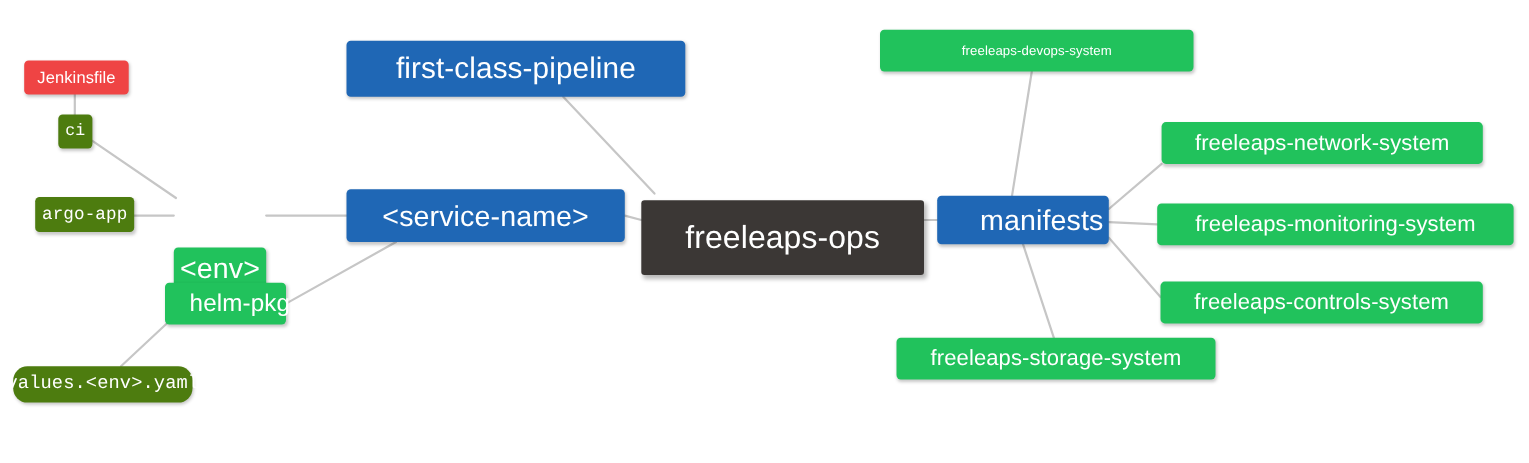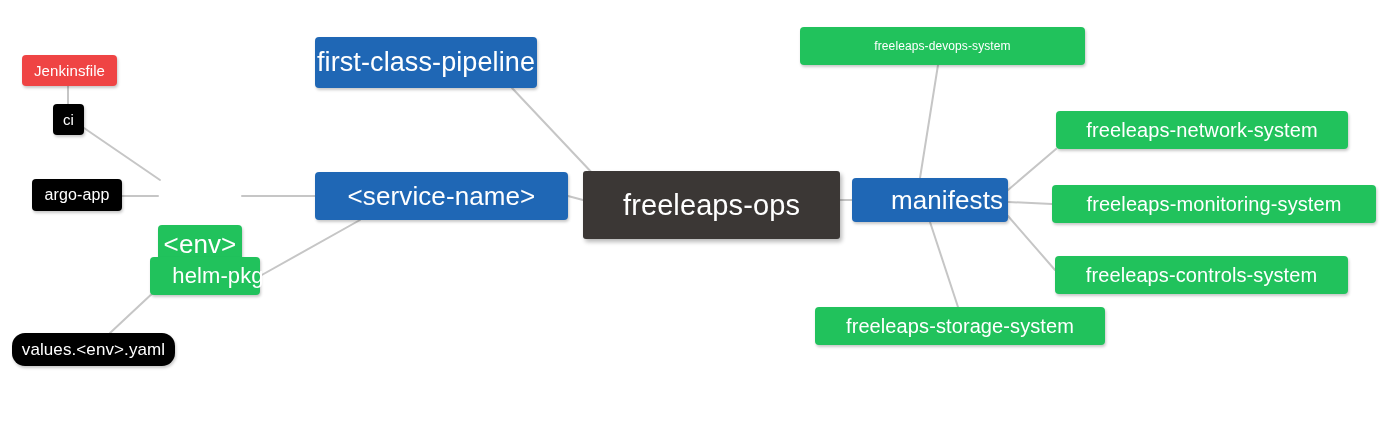--- a/index.html
+++ b/index.html
@@ -38,24 +38,25 @@
     letter-spacing: 0.1px;
     font-weight: 400;
     line-height: 1;
     padding: 0 10px;
     z-index: 2;
   }
   .node.root {
     background: #3b3735;
     border-radius: 3px;
     box-shadow: 2px 3px 4px rgba(0,0,0,0.28);
+    margin-top: 11px;
   }
   .node.blue   { background: #1f67b5; }
   .node.green  { background: #21c25c; }
-  .node.red    { background: #000000; }
+  .node.red    { background: #4d7c0f; font-family: Liberation Mono, monospace; }
   .node.orange { background: #ef4444; margin-top: 29px; }
 </style>
 </head>
 <body>
 
 <div id="mindmap">
   <svg id="edge-layer" viewBox="0 0 1390 421" preserveAspectRatio="none" xmlns="http://www.w3.org/2000/svg">
       <line x1="583" y1="200" x2="568" y2="196" stroke="#c6c6c6" stroke-width="2" stroke-linecap="round"></line>
       <line x1="595" y1="176" x2="512" y2="88" stroke="#c6c6c6" stroke-width="2" stroke-linecap="round"></line>
       <line x1="840" y1="200" x2="852" y2="200" stroke="#c6c6c6" stroke-width="2" stroke-linecap="round"></line>
@@ -67,21 +68,21 @@
       <line x1="156" y1="290" x2="110" y2="333" stroke="#c6c6c6" stroke-width="2" stroke-linecap="round"></line>
       <line x1="920" y1="178" x2="938" y2="65" stroke="#c6c6c6" stroke-width="2" stroke-linecap="round"></line>
       <line x1="1008" y1="190" x2="1056" y2="149" stroke="#c6c6c6" stroke-width="2" stroke-linecap="round"></line>
       <line x1="1008" y1="202" x2="1052" y2="204" stroke="#c6c6c6" stroke-width="2" stroke-linecap="round"></line>
       <line x1="1008" y1="216" x2="1055" y2="270" stroke="#c6c6c6" stroke-width="2" stroke-linecap="round"></line>
       <line x1="930" y1="222" x2="958" y2="307" stroke="#c6c6c6" stroke-width="2" stroke-linecap="round"></line>
     </svg>
   <div id="node-layer">
       <div class="node root" style="left: 583px; top: 171px; width: 257px; height: 68px; font-size: 29px;">freeleaps-ops</div>
       <div class="node blue" style="left: 315px; top: 172px; width: 253px; height: 48px; font-size: 26px;">&lt;service-name&gt;</div>
-      <div class="node blue" style="left: 315px; top: 37px; width: 222px; height: 51px; font-size: 27px;">first-class-pipeline</div>
+      <div class="node blue" style="left: 315px; top: 37px; width: 308px; height: 51px; font-size: 27px;">first-class-pipeline</div>
       <div class="node blue" style="left: 852px; top: 178px; width: 156px; height: 44px; font-size: 26px; padding-left: 44px;">manifests</div>
       <div class="node green" style="left: 158px; top: 178px; width: 84px; height: 38px; font-size: 26px; margin-top: 47px;">&lt;env&gt;</div>
       <div class="node green" style="left: 150px; top: 257px; width: 110px; height: 38px; font-size: 22px; padding-left: 36px;">helm-pkg</div>
       <div class="node orange" style="left: 22px; top: 26px; width: 95px; height: 31px; font-size: 15px;">Jenkinsfile</div>
       <div class="node red" style="left: 53px; top: 104px; width: 31px; height: 31px; font-size: 15px;">ci</div>
       <div class="node red" style="left: 32px; top: 179px; width: 90px; height: 32px; font-size: 16px;">argo-app</div>
       <div class="node red" style="left: 12px; top: 333px; width: 163px; height: 33px; font-size: 17px; border-radius: 13px;">values.&lt;env&gt;.yaml</div>
       <div class="node green" style="left: 800px; top: 27px; width: 285px; height: 38px; font-size: 12px;">freeleaps-devops-system</div>
       <div class="node green" style="left: 1056px; top: 111px; width: 292px; height: 38px; font-size: 20px;">freeleaps-network-system</div>
       <div class="node green" style="left: 1052px; top: 185px; width: 324px; height: 38px; font-size: 20px;">freeleaps-monitoring-system</div>

